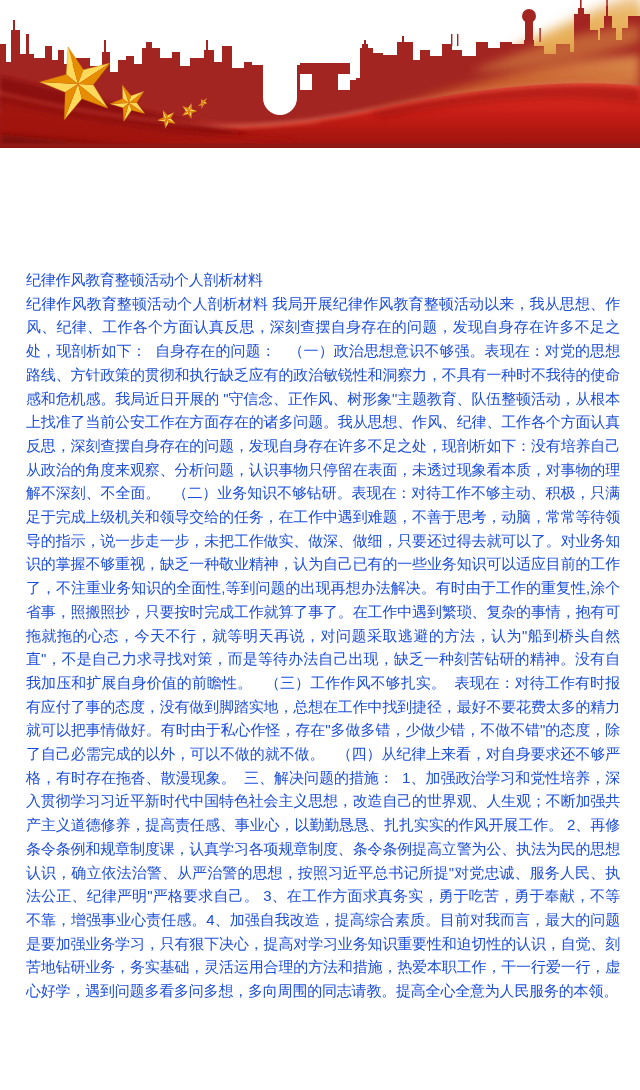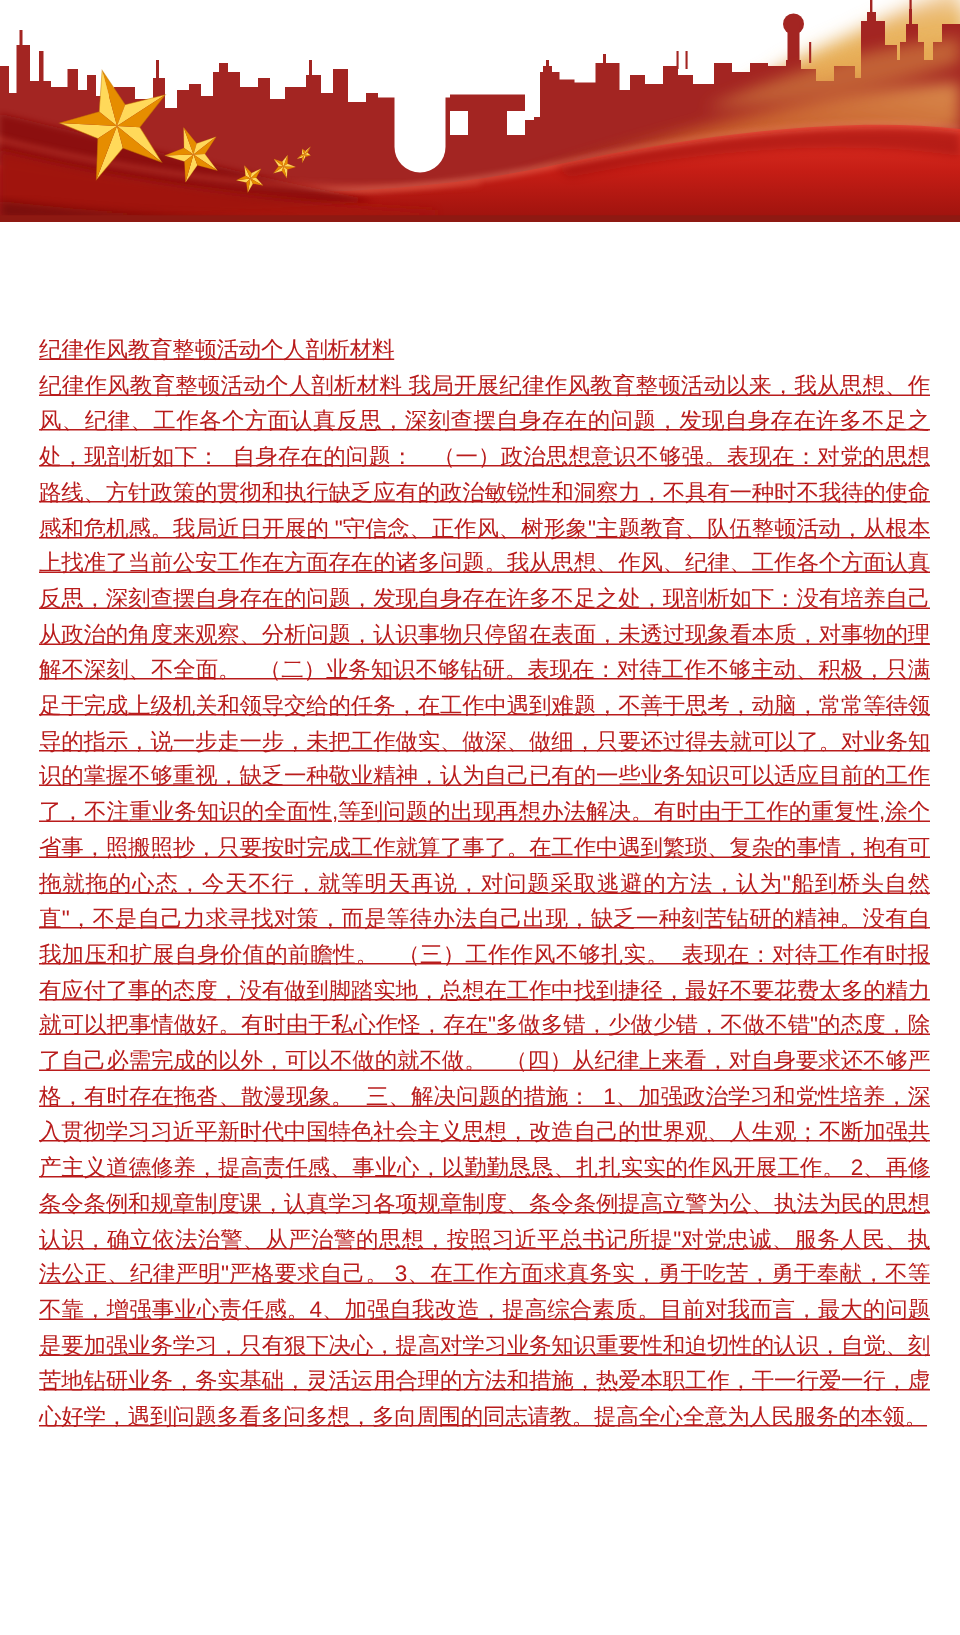--- a/index.html
+++ b/index.html
@@ -7,27 +7,26 @@
     width:640px;height:1090px;overflow:hidden;background:#ffffff;
     font-family:"Liberation Sans","DejaVu Sans",sans-serif;
   }
   .page{width:640px;height:1090px;position:relative;background:#ffffff;}
   .banner{
     width:640px;height:146px;position:relative;overflow:hidden;
     border-bottom:2px solid #8e1912;background:#ffffff;
   }
   .banner svg{display:block;}
   .content{
-    padding:74px 20px 0 26px;
-    color:#b91c1c;
+    padding:120px 20px 0 26px;
+    color:#1d4ed8;
     font-size:15px;
     line-height:23.7px;
     letter-spacing:-0.2px;
     text-align:justify;
-    text-decoration:underline;
   }
   .doc-title{display:block;}
   .doc-body{white-space:pre-wrap;}
 </style>
 </head>
 <body>
 
 <div class="page">
 
   <div class="banner">

